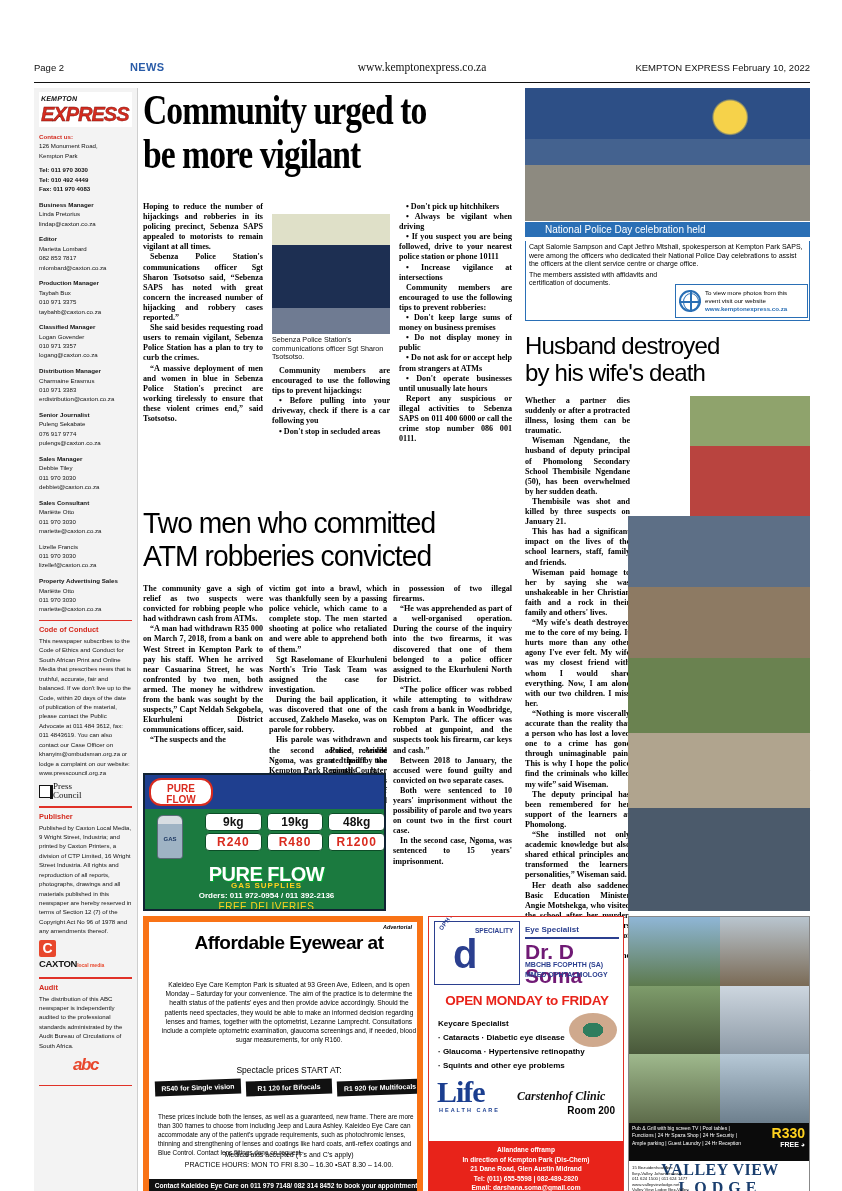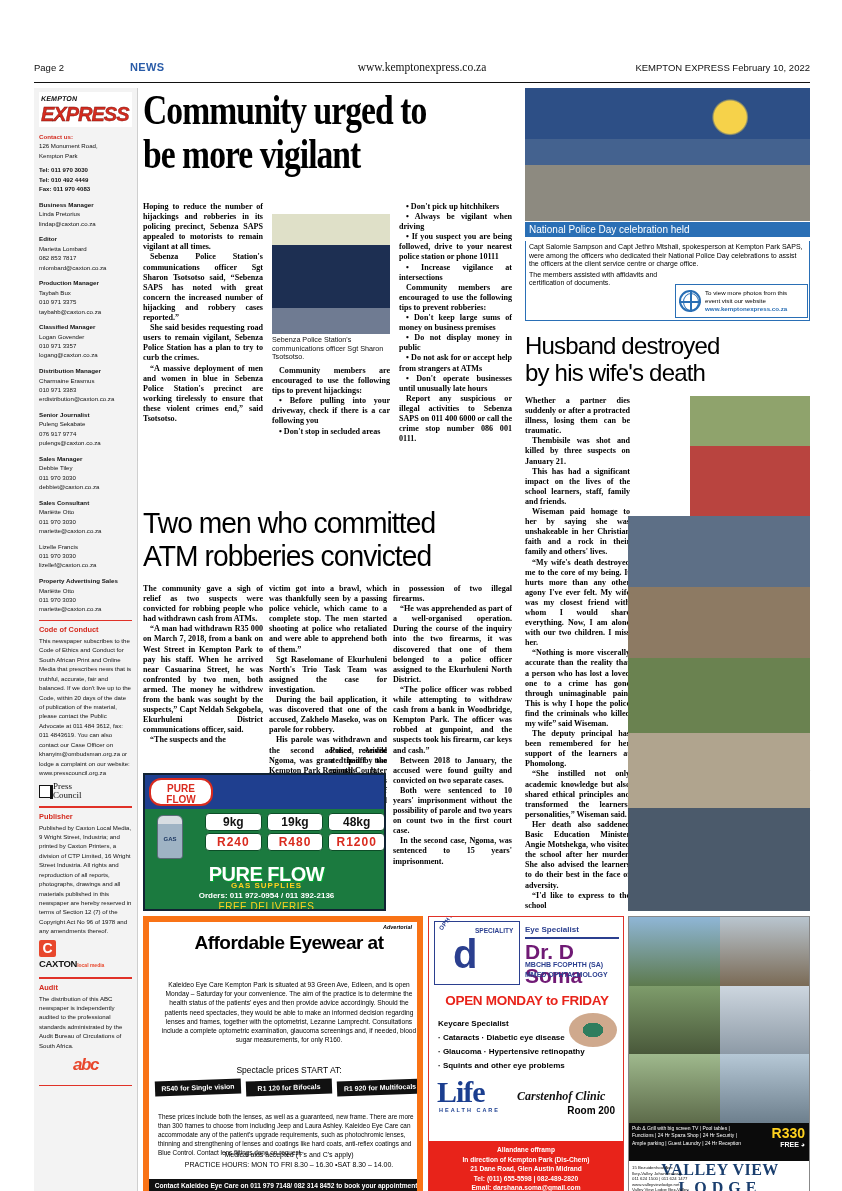--- a/index.html
+++ b/index.html
@@ -69,21 +69,21 @@
 
   .headline2 { position:absolute; left:143px; top:470px; width:470px;
                font-family:"Liberation Sans",sans-serif; font-weight:normal;
                font-size:30px; line-height:33px; letter-spacing:-1px;
                transform:scaleX(0.94); transform-origin:left top; }
   .headline3 { position:absolute; left:525px; top:296px; width:290px;
                font-family:"Liberation Sans",sans-serif; font-weight:normal;
                font-size:24px; line-height:27px; letter-spacing:-.8px; }
 
   .bluebar { position:absolute; background:#2a6fb5; color:#fff;
-             font-family:"Liberation Sans",sans-serif; font-size:10px; padding:2px 4px; }
+             font-family:"Liberation Sans",sans-serif; font-size:10px; padding:2px 20px; }
   .capbox { position:absolute; border-top:1px solid #2a6fb5; }
   .webbox { position:absolute; border:1px solid #2a6fb5; display:flex; align-items:center; gap:4px; padding:2px 3px; }
   .globe { width:22px; height:22px; border-radius:50%; border:2px solid #2a6fb5; position:relative; flex:0 0 22px;}
   .globe:before { content:""; position:absolute; left:9px; top:-2px; width:2px; height:22px; background:#2a6fb5; }
   .globe:after  { content:""; position:absolute; left:-2px; top:9px; width:22px; height:2px; background:#2a6fb5; }
   .globe i { position:absolute; left:2px; top:1px; width:16px; height:18px; border:1.6px solid #2a6fb5;
              border-radius:50%/50%; }
 
   
   .ph-police { background:
@@ -340,20 +340,21 @@
     </span>
   </div>
 
   <div class="headline3">
     <div>Husband destroyed</div>
     <div>by his wife's death</div>
   </div>
 
   <div class="col" style="left:525px; top:360px; width:105px;">
     <p class="noind">Whether a partner dies suddenly or after a protracted illness, losing them can be traumatic.</p>
+    <p>Wiseman Ngendane, the husband of deputy principal of Phomolong Secondary School Thembisile Ngendane (50), has been overwhelmed by her sudden death.</p>
     <p>Thembisile was shot and killed by three suspects on January 21.</p>
     <p>This has had a significant impact on the lives of the school learners, staff, family and friends.</p>
     <p>Wiseman paid homage to her by saying she was unshakeable in her Christian faith and a rock in their family and others' lives.</p>
     <p>“My wife's death destroyed me to the core of my being. It hurts more than any other agony I've ever felt. My wife was my closest friend with whom I would share everything. Now, I am alone with our two children. I miss her.</p>
     <p>“Nothing is more viscerally accurate than the reality that a person who has lost a loved one to a crime has gone through unimaginable pain. This is why I hope the police find the criminals who killed my wife” said Wiseman.</p>
     <p>The deputy principal has been remembered for her support of the learners at Phomolong.</p>
     <p>“She instilled not only academic knowledge but also shared ethical principles and transformed the learners' personalities,” Wiseman said.</p>
     <p>Her death also saddened Basic Education Minister Angie Motshekga, who visited the school after her murder. She also advised the learners to do their best in the face of adversity.</p>
     <p>“I'd like to express to the school</p>
   </div>

